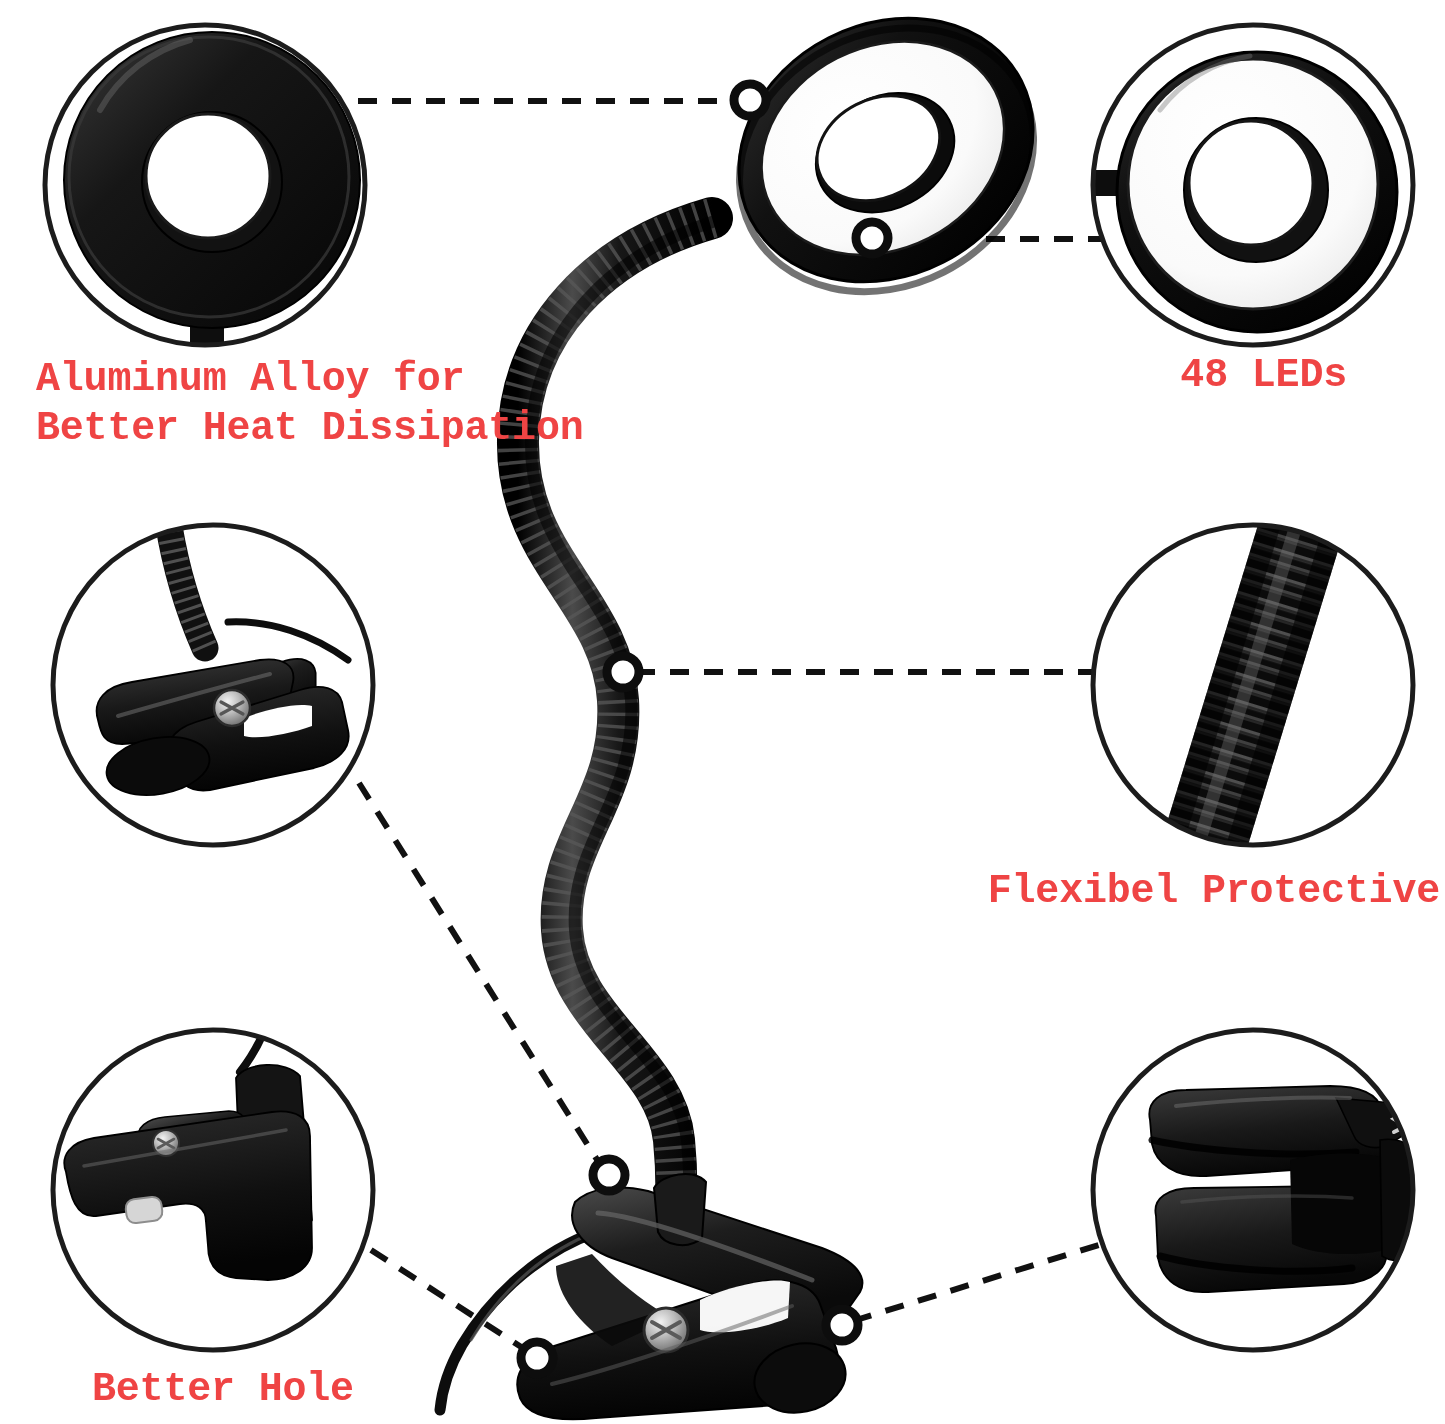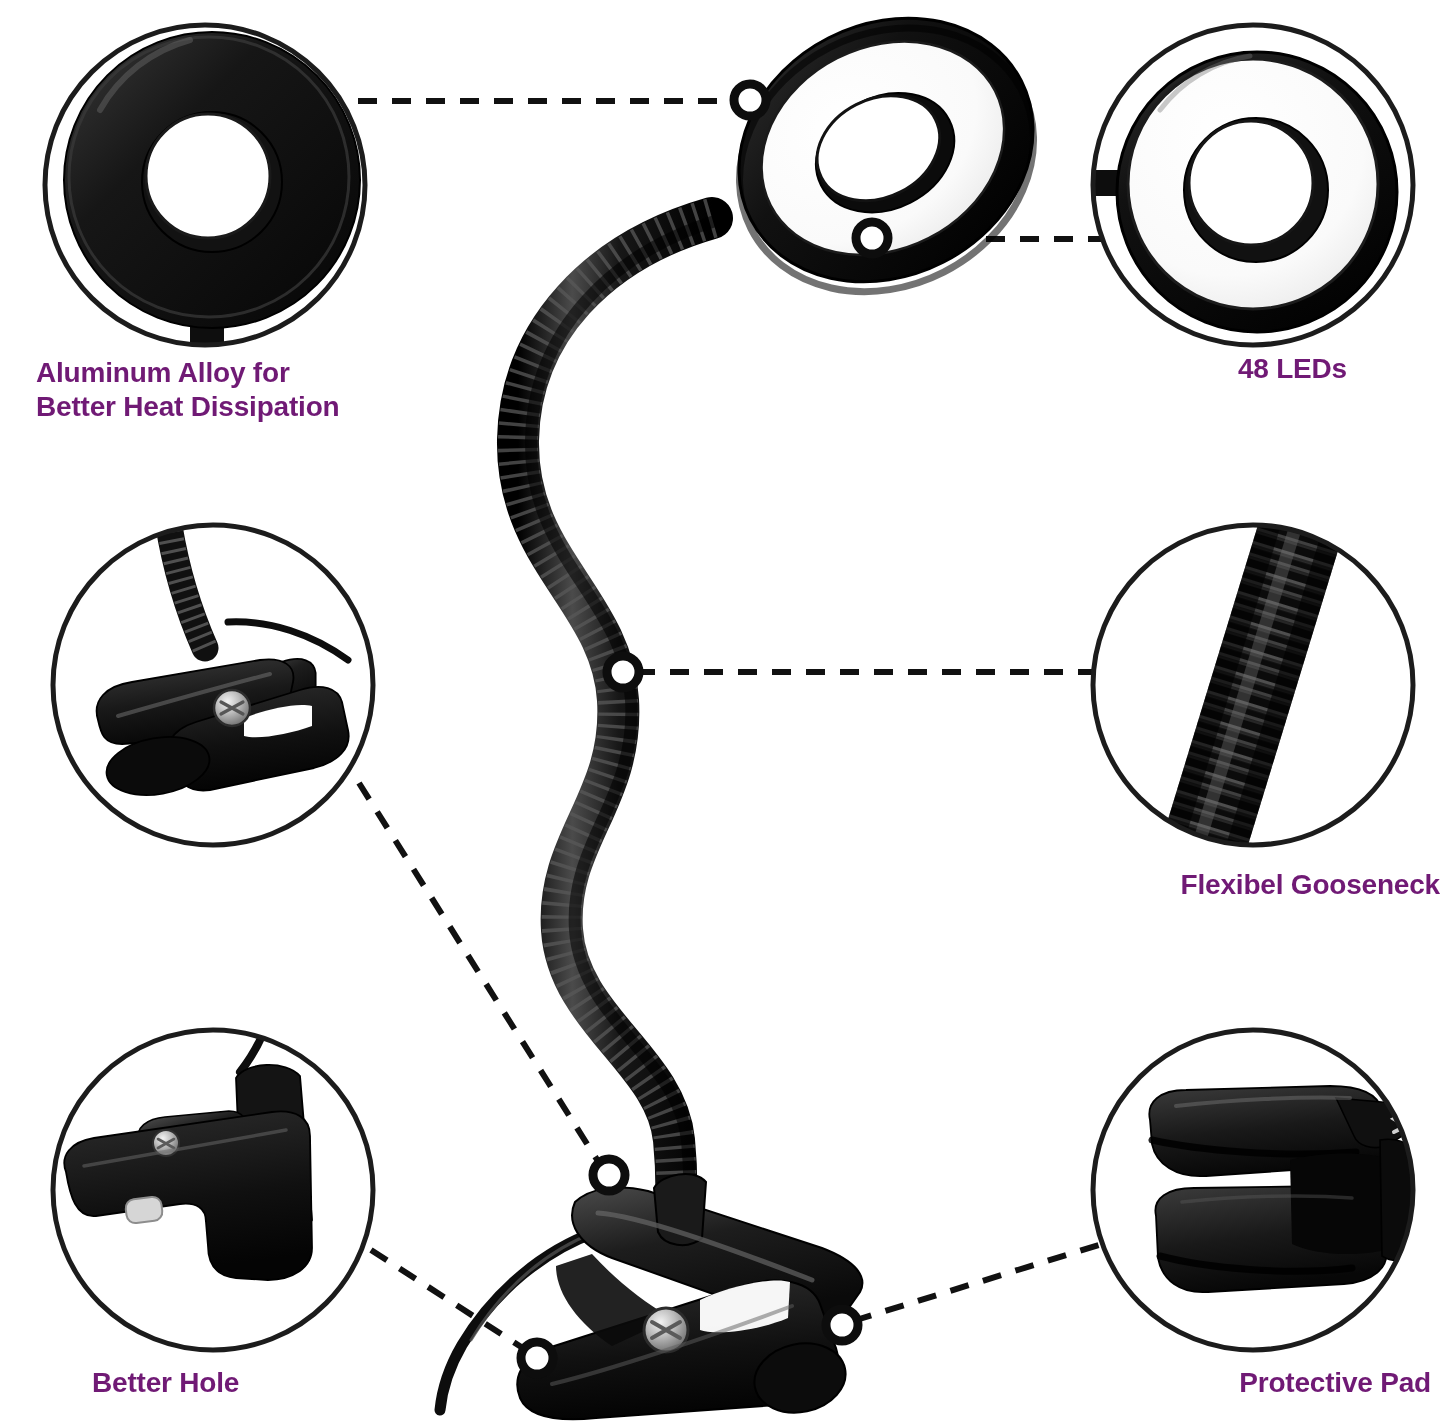--- a/index.html
+++ b/index.html
@@ -19,27 +19,27 @@
     overflow: hidden;
   }
   #scene {
     position: absolute;
     inset: 0;
     width: 100%;
     height: 100%;
   }
   .feature-label {
     position: absolute;
-    color: #701a75;
+    color: #ef4444;
     font-weight: bold;
-    font-size: 28px;
+    font-size: 40px;
     line-height: 1.22;
     letter-spacing: -0.2px;
     white-space: pre-line;
-    font-family: Liberation Sans, sans-serif;
+    font-family: Liberation Mono, monospace;
   }
   .label-left  { text-align: left; }
   .label-right { text-align: right; }
   .label-aluminum   { left: 36px;  top: 356px; }
   .label-leds       { right: 98px; top: 352px; }
   .label-clamp      { left: 88px;  top: 868px; }
   .label-gooseneck  { right: 5px;  top: 868px; }
   .label-hanging    { left: 92px;  top: 1366px; }
   .label-pad        { right: 14px; top: 1366px; }
 </style>
@@ -368,19 +368,18 @@
       </g>
     </g>
   </svg>
 
   <div class="feature-label label-left label-aluminum">Aluminum Alloy for
 Better Heat Dissipation</div>
 
   <div class="feature-label label-right label-leds">48 LEDs</div>
 
 
-  <div class="feature-label label-right label-gooseneck">Flexibel Gooseneck</div>
+  <div class="feature-label label-right label-gooseneck">Flexibel Protective</div>
 
   <div class="feature-label label-left label-hanging">Better Hole</div>
 
-  <div class="feature-label label-right label-pad">Protective Pad</div>
 
 </div>
 
 </body></html>

